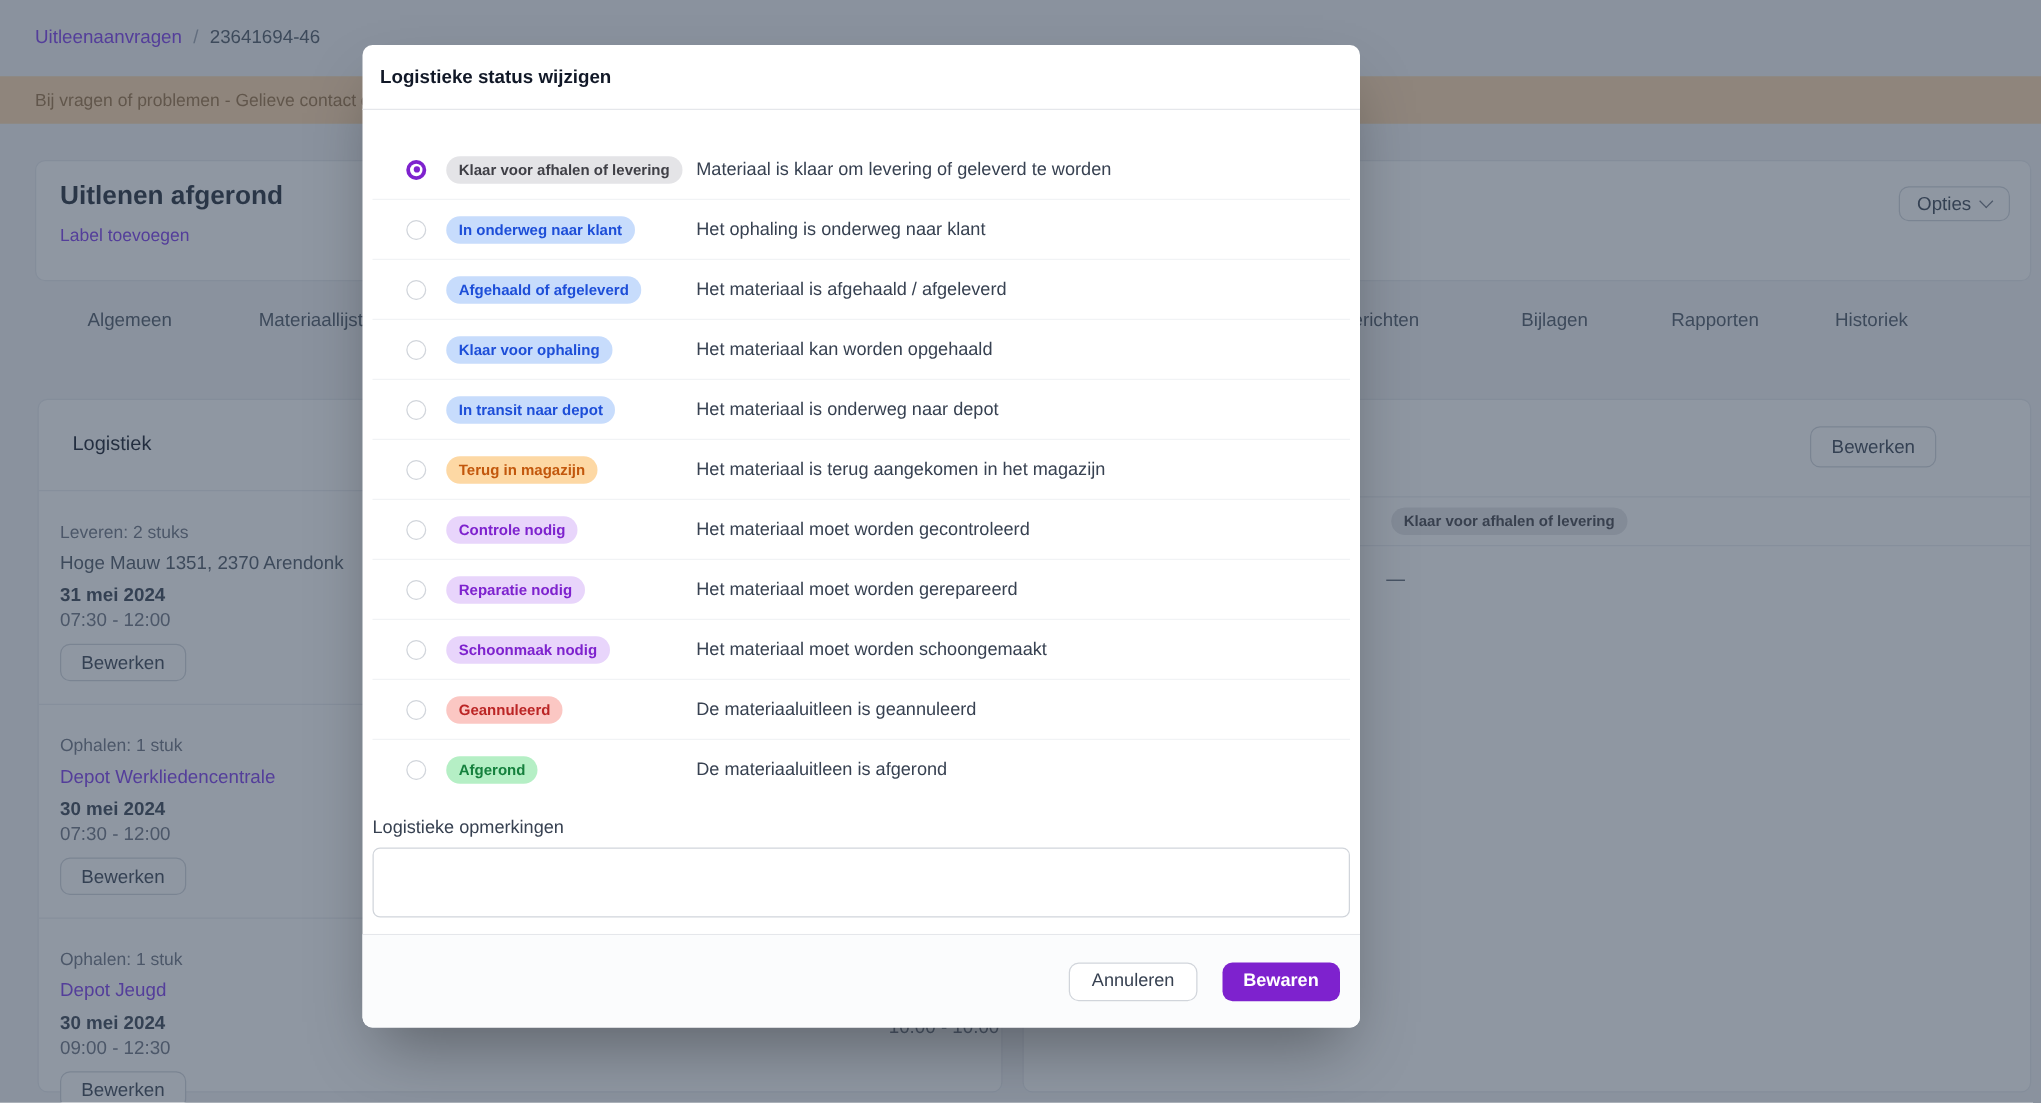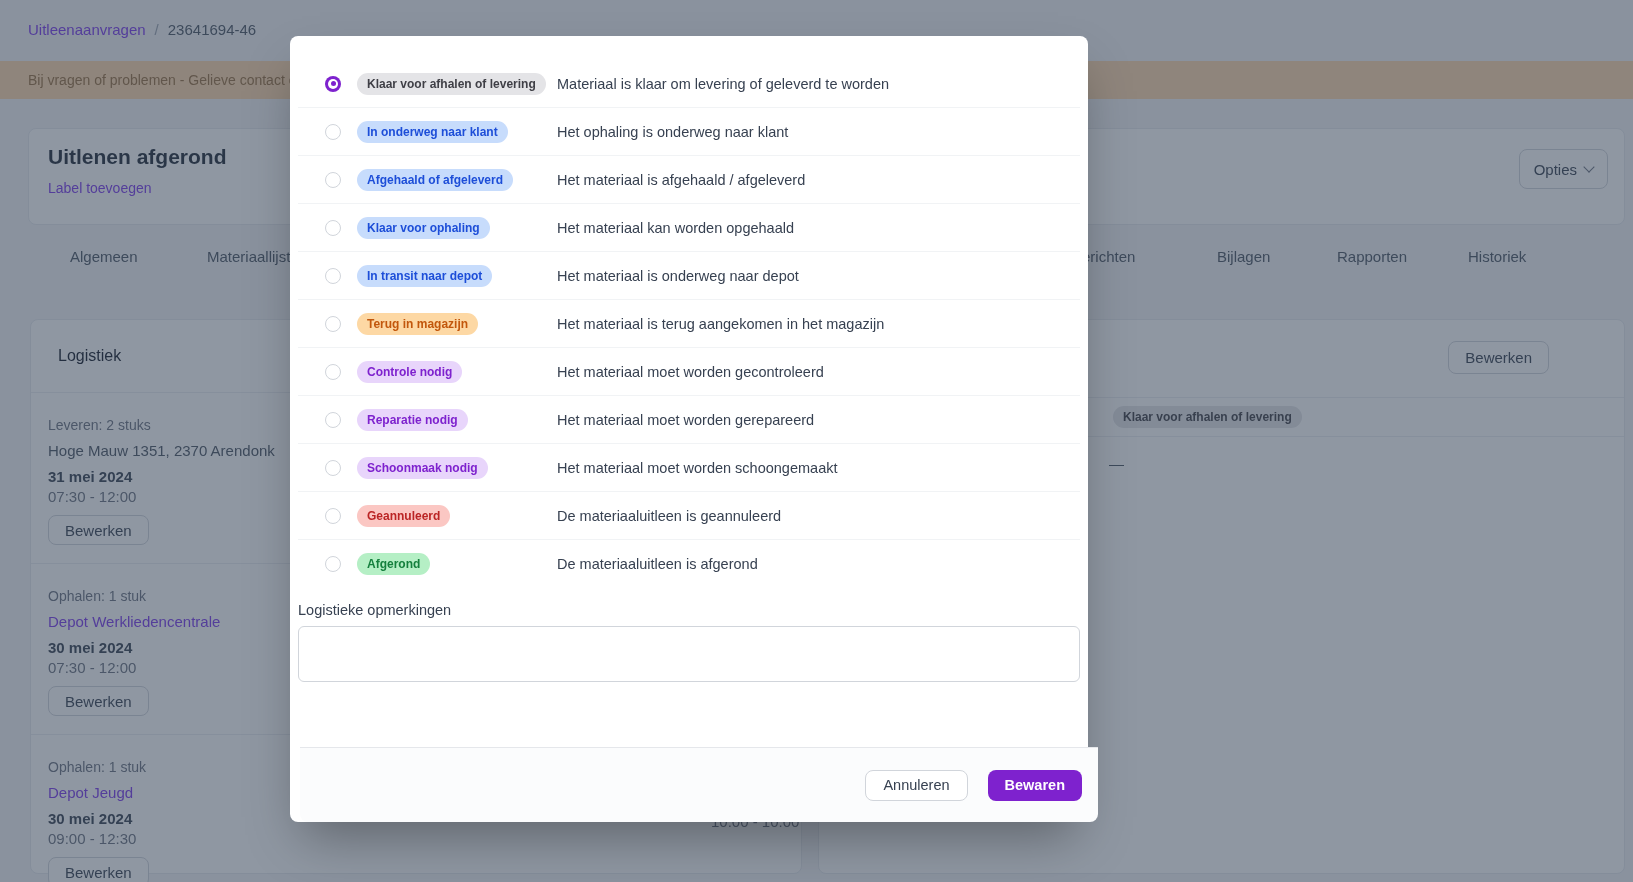--- a/index.html
+++ b/index.html
@@ -15,21 +15,21 @@
   .breadcrumb .bc-current { color:#4b5563; }
 
   .banner { position:absolute; left:0; top:61px; width:1633px; height:38px; background:#fed7aa;
             display:flex; align-items:center; padding-left:28px; font-size:14px; color:#9a7040; }
 
   .card { position:absolute; background:#ffffff; border:1px solid #e7e9ee; border-radius:8px; }
 
   .header-card { left:28px; top:128px; width:1597px; height:97px; }
   .page-title { position:absolute; left:19px; top:16px; font-size:21px; font-weight:bold; color:#1f2937; }
   .add-label-link { position:absolute; left:19px; top:51px; font-size:14px; color:#7c3aed; cursor:pointer; }
-  .options-btn { position:absolute; right:16px; top:20px; height:40px; padding:0 14px; background:#fff;
+  .options-btn { position:absolute; right:16px; top:20px; height:28px; padding:0 14px; background:#fff;
                  border:1px solid #d1d5db; border-radius:8px; font-size:15px; color:#374151;
                  display:flex; align-items:center; gap:8px; cursor:pointer; font-family:inherit; }
   .chev { width:8px; height:8px; border-right:1.6px solid #6b7280; border-bottom:1.6px solid #6b7280;
           transform:rotate(45deg); margin-top:-4px; display:inline-block; }
 
   .tabs { position:absolute; left:0; top:248px; width:1633px; height:28px; }
   .tab { position:absolute; font-size:15px; color:#4b5563; cursor:pointer; white-space:nowrap; }
 
   
   .logistics-card { left:30px; top:319px; width:772px; height:555px; }
@@ -76,21 +76,21 @@
            flex:none; margin-right:16px; position:relative; }
   .radio.checked { border:none; background:#7e22ce; }
   .radio.checked::after { content:""; position:absolute; inset:3px; background:#fff; border-radius:50%; }
   .radio.checked::before { content:""; position:absolute; inset:5.5px; background:#7e22ce; border-radius:50%; z-index:1; }
   .opt-desc { font-size:14.5px; color:#374151; }
   .notes-label { margin:14px 0 8px 0; padding-left:8px; font-size:14.5px; color:#374151; }
   .notes-area { display:block; margin:0 8px; width:782px; height:56px; border:1px solid #d1d5db; border-radius:6px;
                 resize:none; font-family:inherit; font-size:14px; padding:8px 10px; color:#374151; }
   .modal-footer { position:absolute; left:0; bottom:0; width:100%; height:75px; border-top:1px solid #e5e7eb;
                   background:#fbfcfd; border-radius:0 0 8px 8px; display:flex; align-items:center;
-                  justify-content:flex-end; gap:20px; padding-right:16px;margin-left:10px; }
+                  justify-content:flex-end; gap:20px; padding-right:16px; }
   .btn-cancel { height:31px; padding:0 17px; background:#fff; border:1px solid #d1d5db; border-radius:8px;
                 font-size:14.5px; color:#374151; cursor:pointer; font-family:inherit; }
   .btn-save { height:31px; padding:0 17px; background:#7e22ce; border:none; border-radius:8px;
               font-size:14.5px; font-weight:bold; color:#fff; cursor:pointer; font-family:inherit; }
 </style>
 </head>
 <body>
 
 <div class="bg-page">
 
@@ -142,20 +142,23 @@
     <div class="sc-row2">
       <span>—</span>
     </div>
   </div>
 
 </div>
 
 <div class="overlay"></div>
 
 <div class="modal">
+  <div class="modal-header">
+    <span class="modal-title">Logistieke status wijzigen</span>
+  </div>
   <div class="modal-body" id="opt-list">
       <div class="opt-row">
         <span class="opt-left">
           <span class="radio checked"></span>
           <span class="badge v-gray">Klaar voor afhalen of levering</span>
         </span>
         <span class="opt-desc">Materiaal is klaar om levering of geleverd te worden</span>
       </div>
       <div class="opt-row">
         <span class="opt-left">

